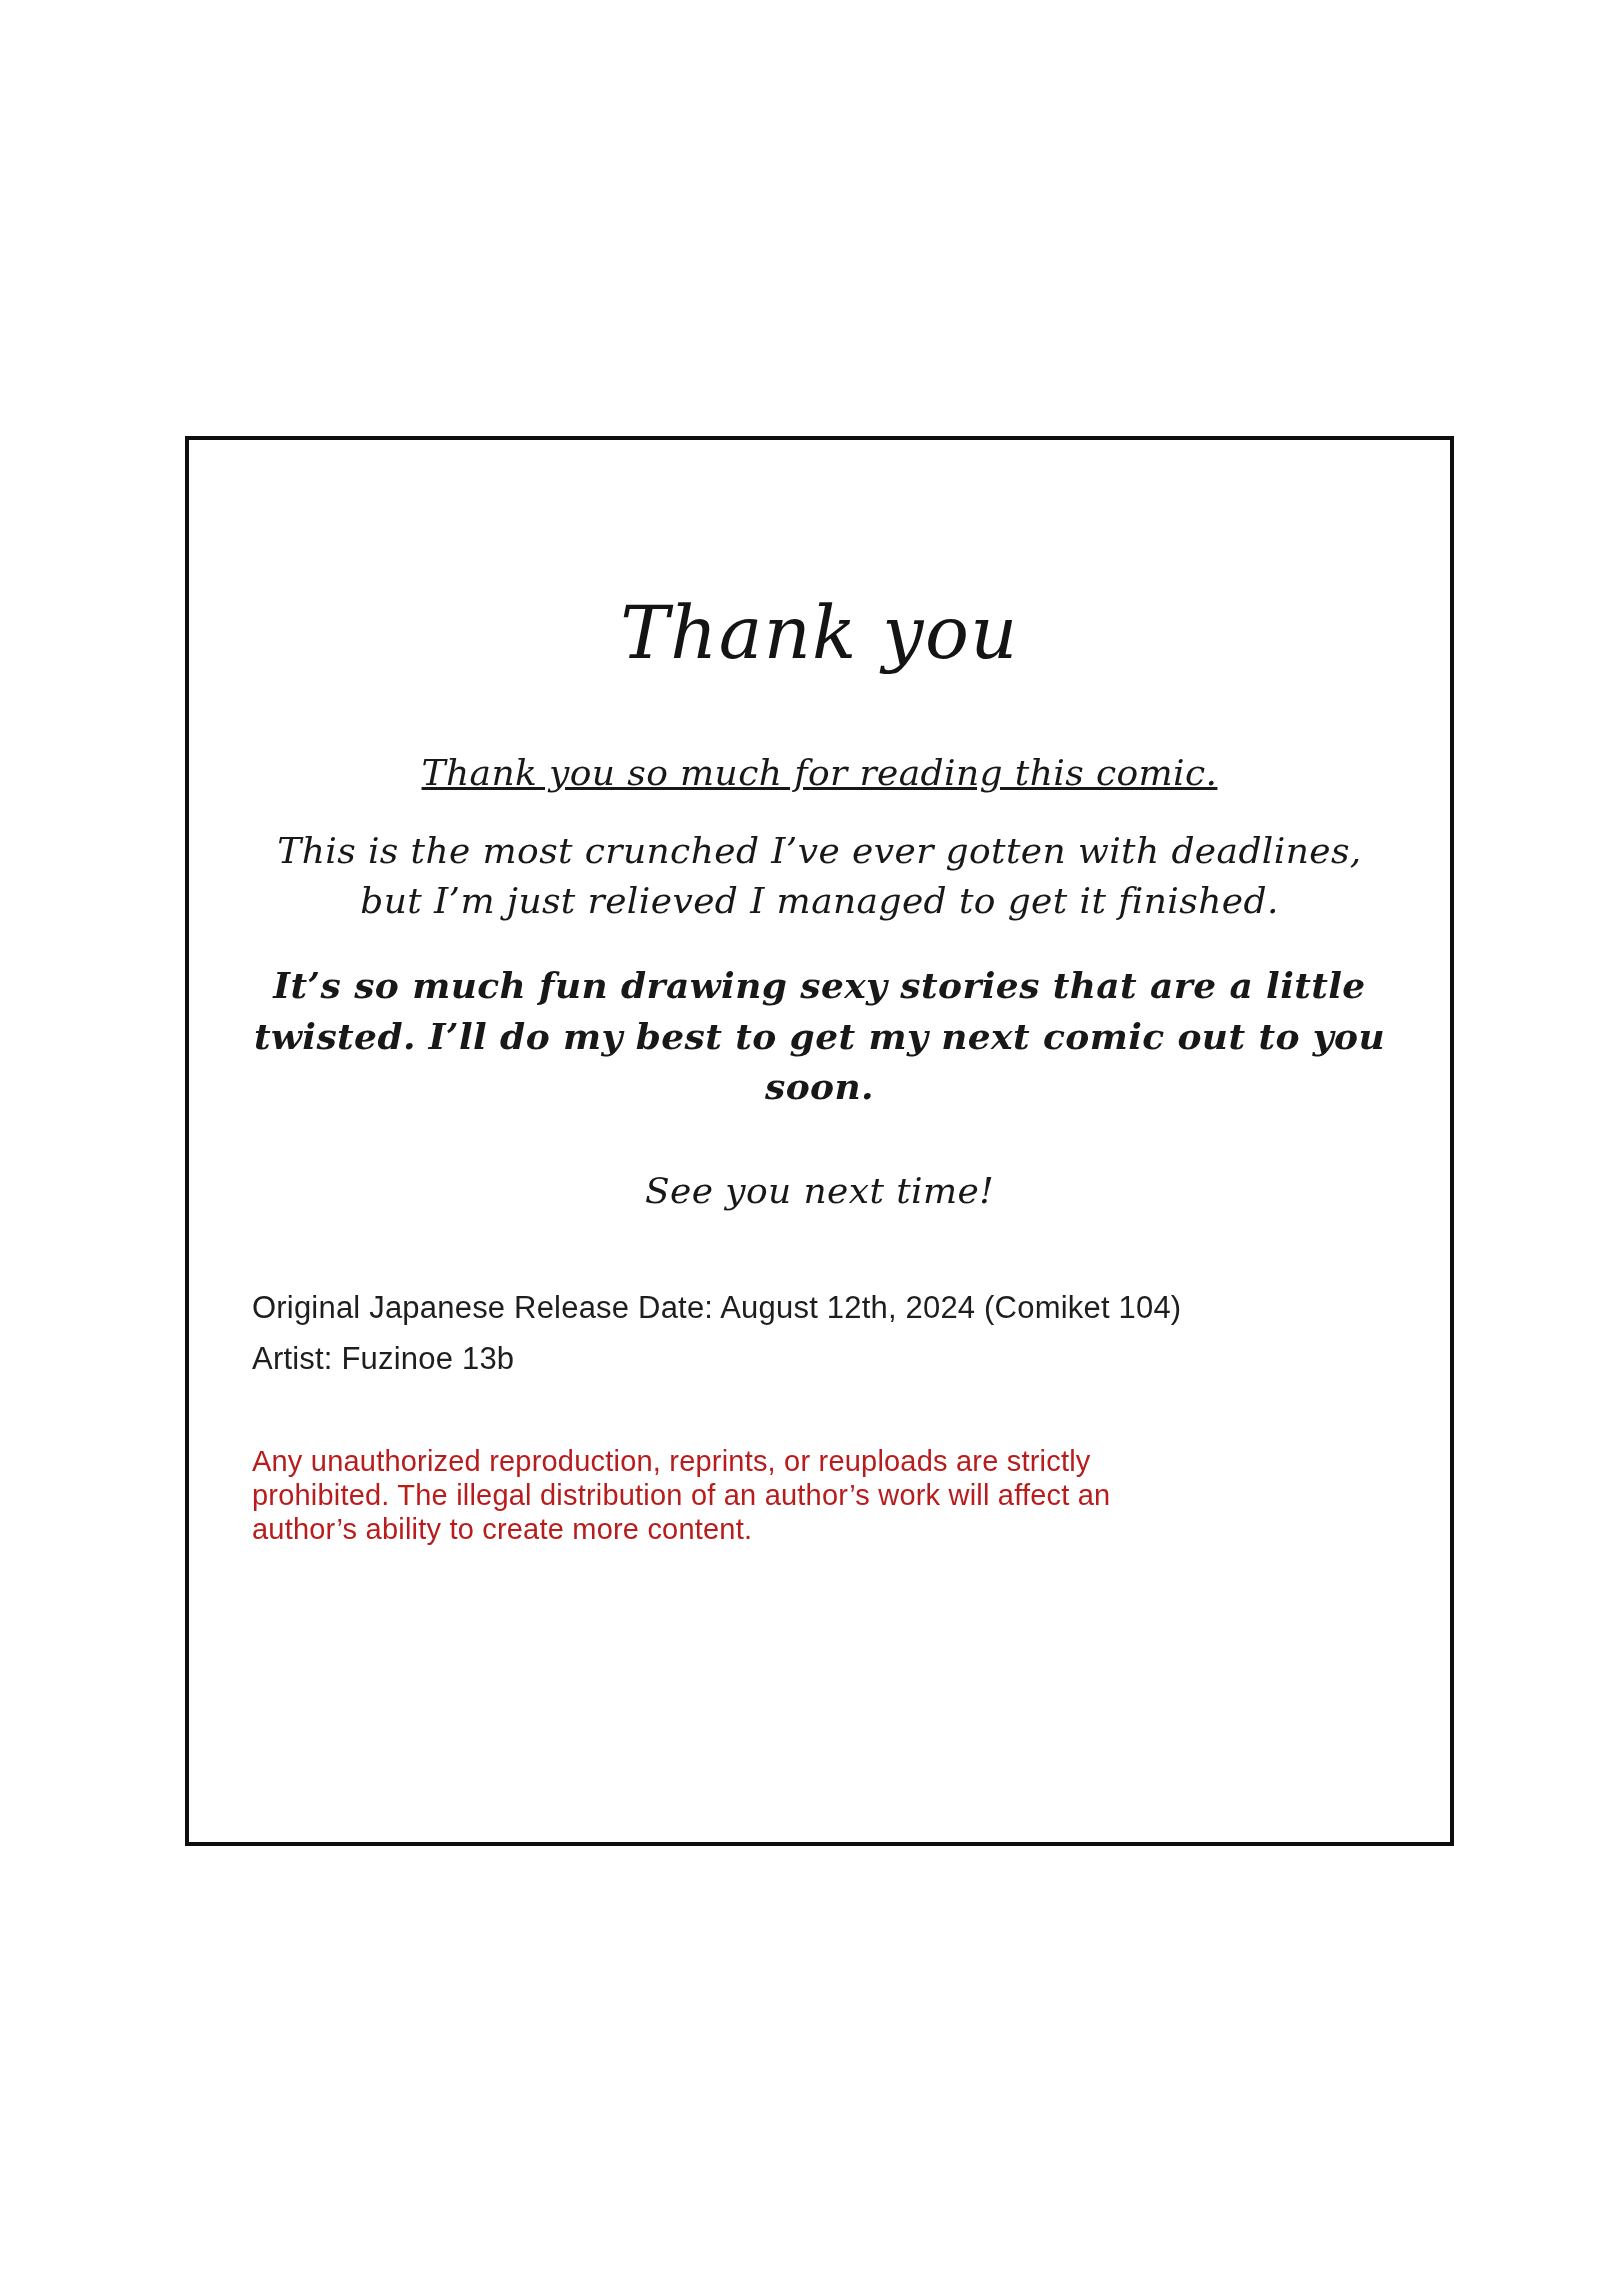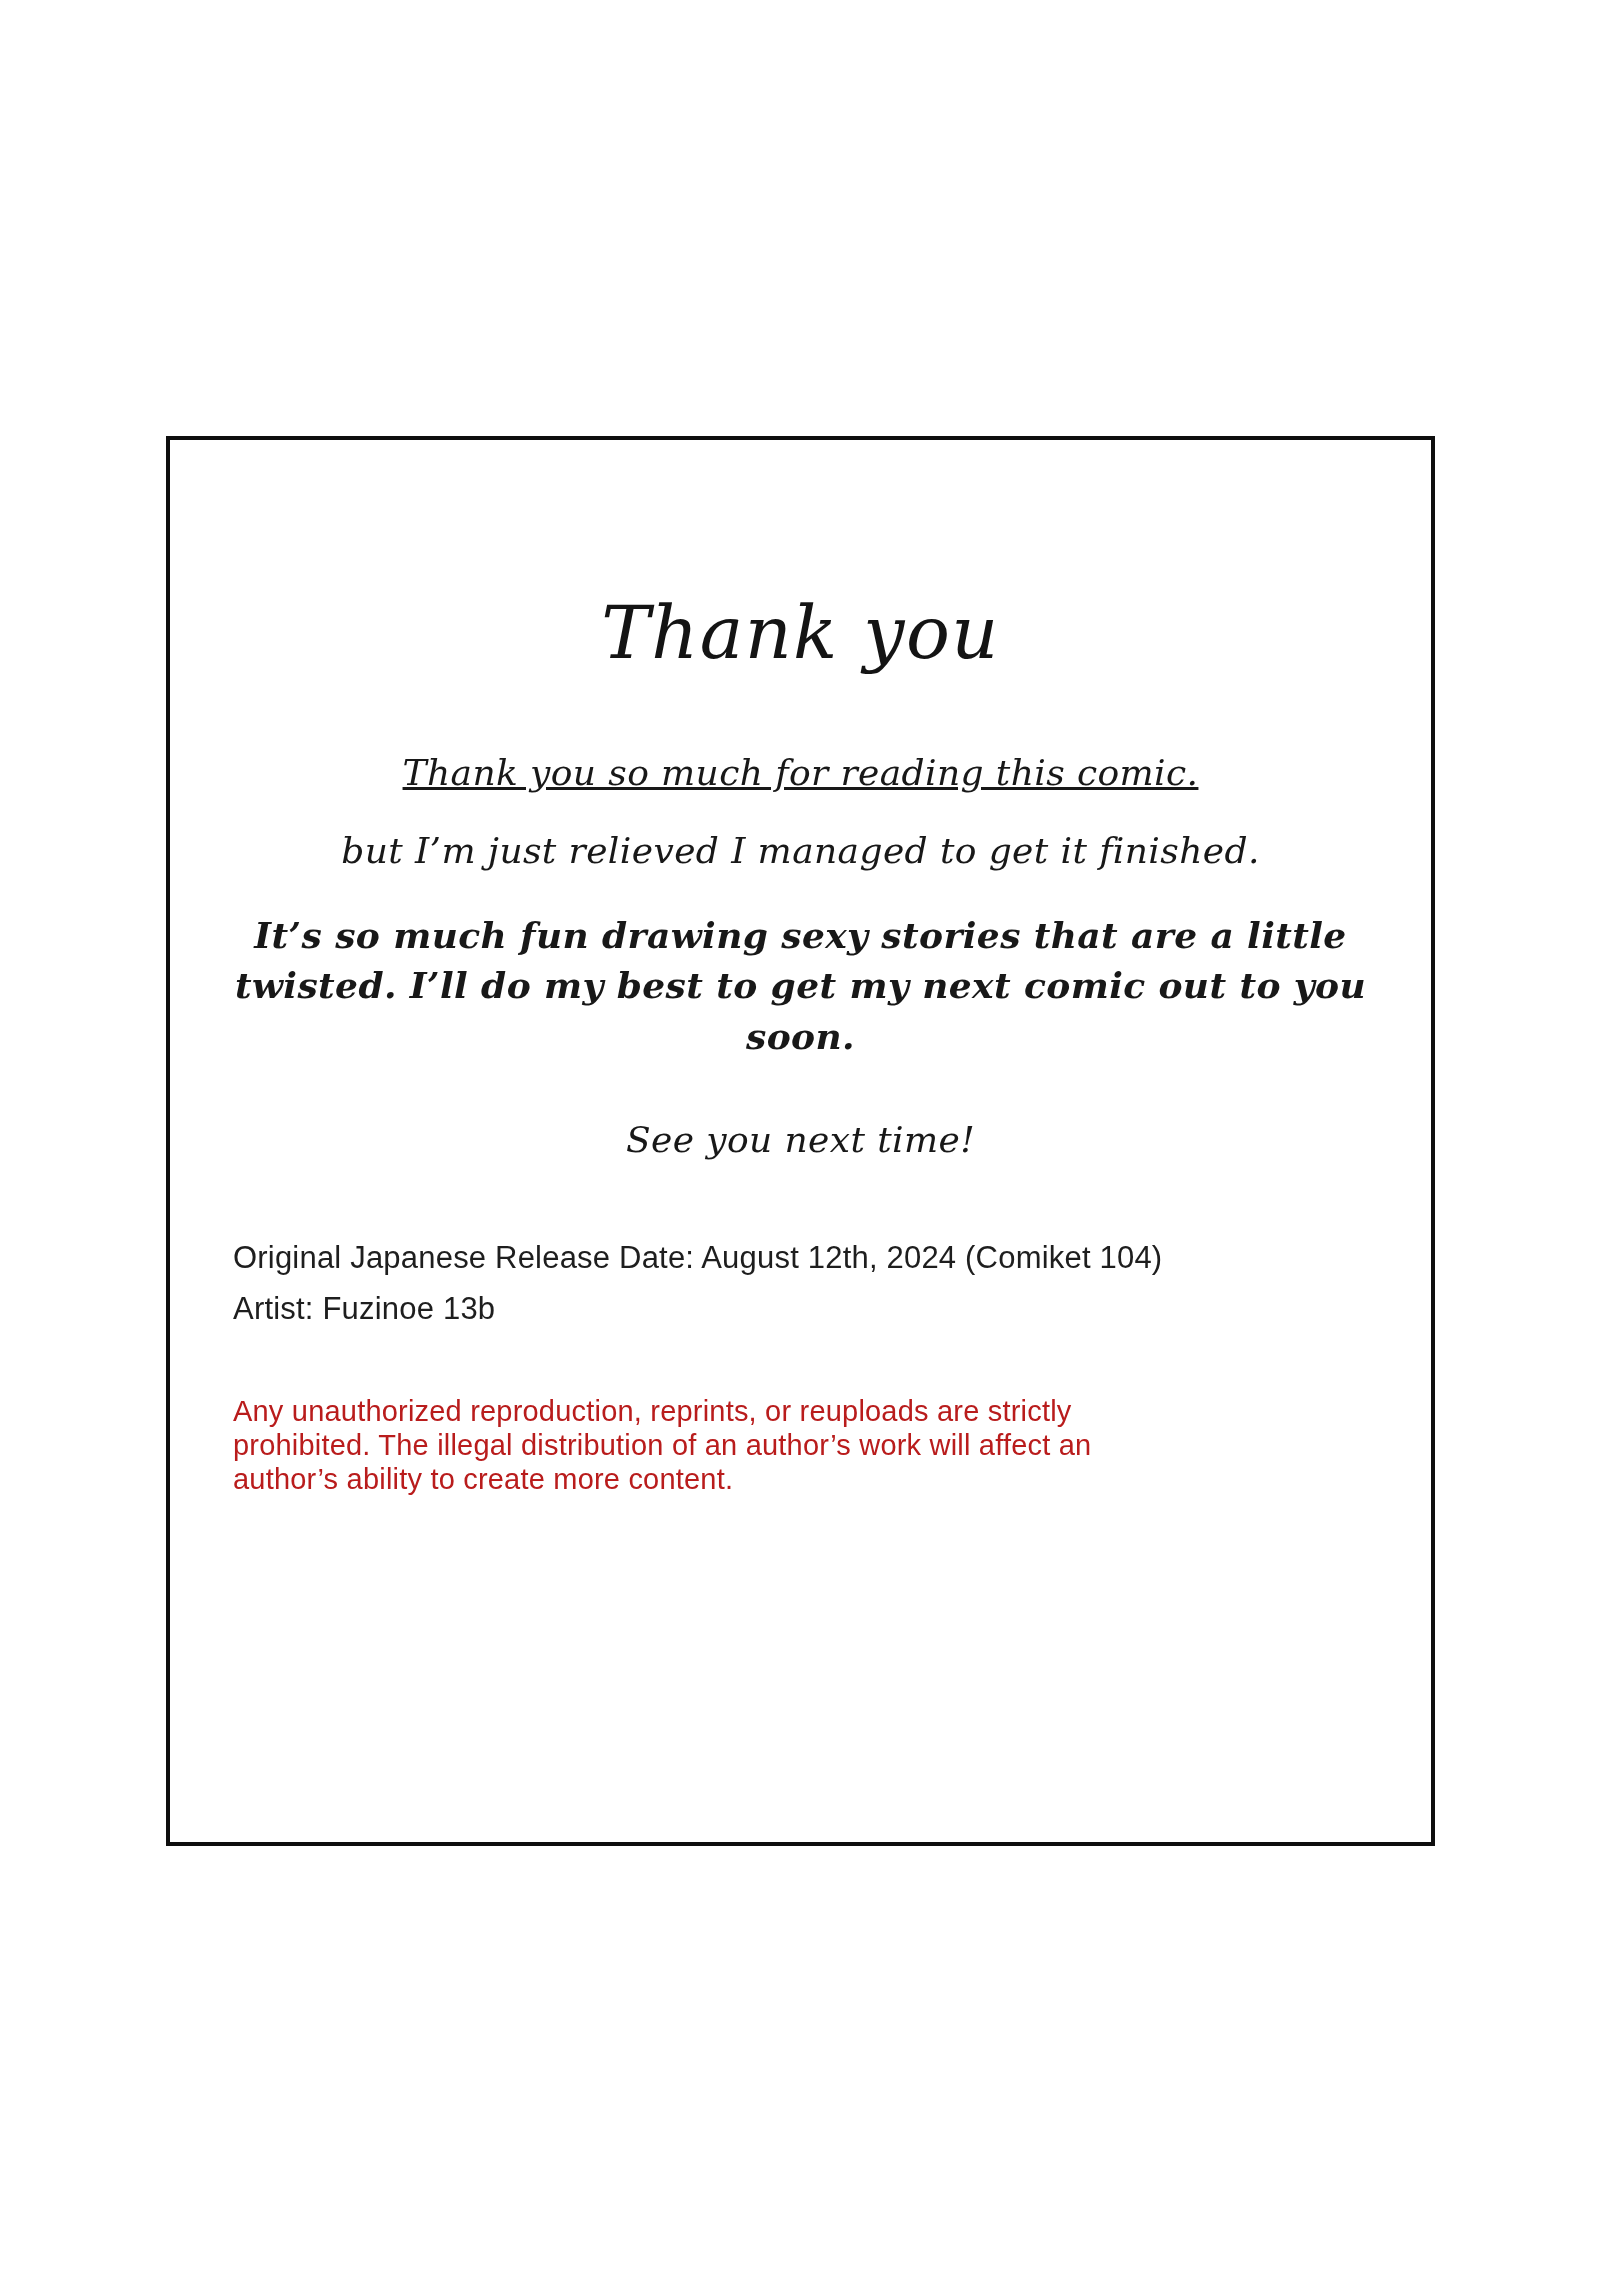--- a/index.html
+++ b/index.html
@@ -9,21 +9,21 @@
   }
   .page {
     position: relative;
     width: 1617px;
     height: 2284px;
     background: #ffffff;
     overflow: hidden;
   }
   .afterword-box {
     position: absolute;
-    left: 166px;
+    left: 185px;
     top: 436px;
     width: 1269px;
     height: 1410px;
     box-sizing: border-box;
     border: 4.3px solid #0e0e0e;
     background: #ffffff;
     color: #161616;
   }
   .box-content {
     box-sizing: border-box;
@@ -83,20 +83,21 @@
   <div class="afterword-box">
     <div class="box-content">
 
       <h1 class="title">Thank you</h1>
 
       <div class="script para-1">
         <div>Thank you so much for reading this comic.</div>
       </div>
 
       <div class="script para-2">
+        <div>This is the most crunched I’ve ever gotten with deadlines,</div>
         <div>but I’m just relieved I managed to get it finished.</div>
       </div>
 
       <div class="script para-3">
         <div>It’s so much fun drawing sexy stories that are a little</div>
         <div>twisted. I’ll do my best to get my next comic out to you</div>
         <div>soon.</div>
       </div>
 
       <div class="script para-4">

